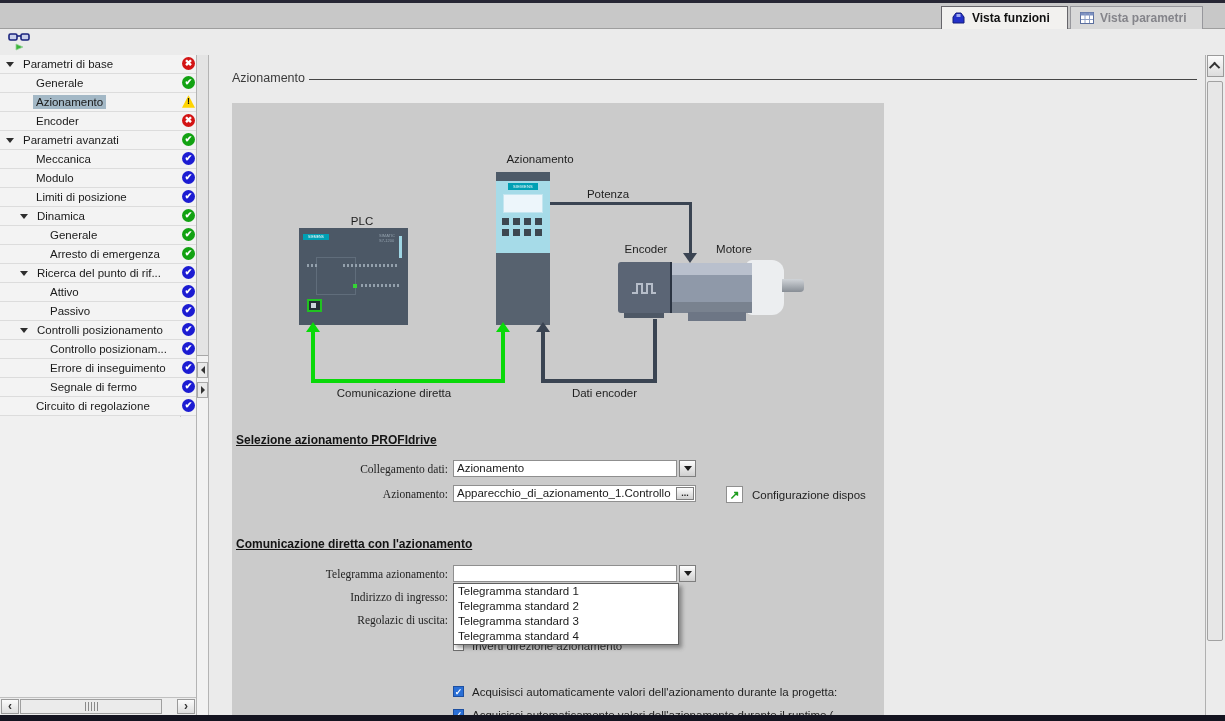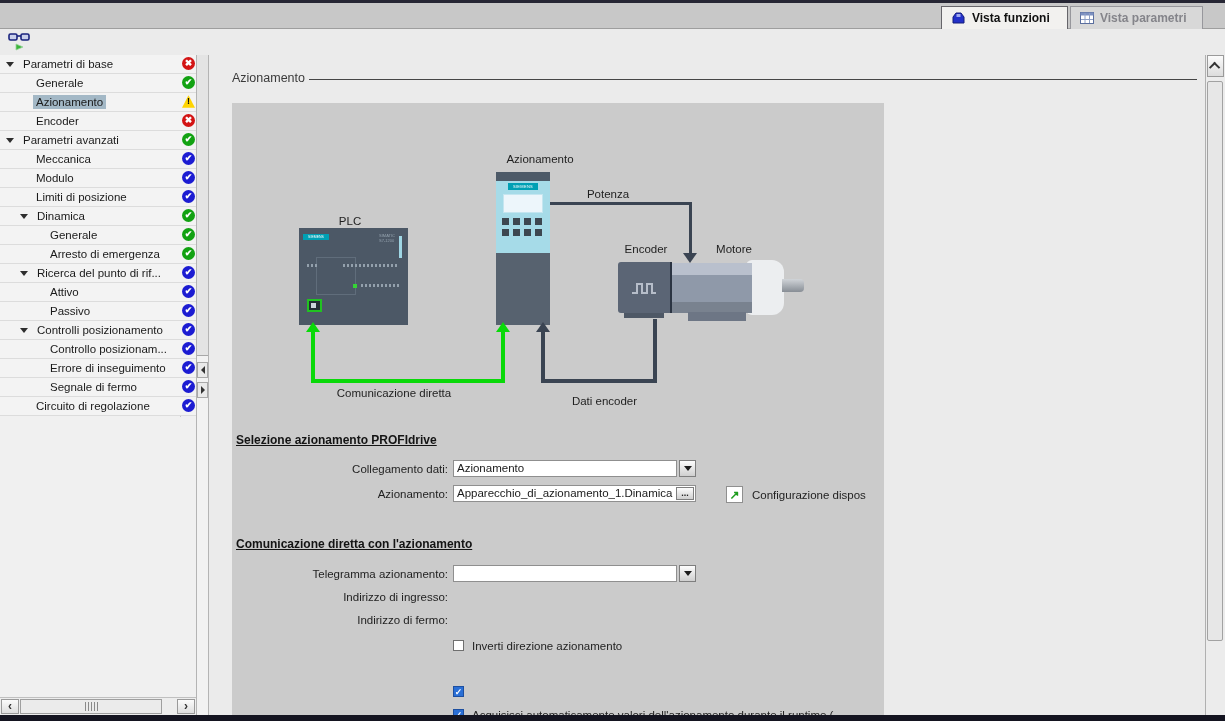--- a/index.html
+++ b/index.html
@@ -111,21 +111,21 @@
 
   
   .dk{background:#3a4452;}
   .gr{background:#09d909;}
   .arr-up-g{width:0;height:0;border-left:7px solid transparent;border-right:7px solid transparent;border-bottom:10px solid #09d909;}
   .arr-up-d{width:0;height:0;border-left:7px solid transparent;border-right:7px solid transparent;border-bottom:10px solid #3a4452;}
   .arr-dn-d{width:0;height:0;border-left:7px solid transparent;border-right:7px solid transparent;border-top:10px solid #3a4452;}
 
   
   .sec{font-size:12px;font-weight:bold;color:#141414;text-decoration:underline;}
-  .flabel{font-size:11.5px;text-align:right;color:#1f1f1f;}
+  .flabel{font-size:11.5px;text-align:right;color:#1f1f1f;font-family:Liberation Serif, serif;}
   .field{background:#fff;border:1px solid #8f8f8f;box-sizing:border-box;font-size:11.5px;
          line-height:15px;padding:0 3px;white-space:nowrap;overflow:hidden;}
   .dd-btn{background:linear-gradient(#fdfdfd,#cfcfcf);border:1px solid #7e7e7e;box-sizing:border-box;
           display:flex;align-items:center;justify-content:center;}
   .dd-btn .car{width:0;height:0;border-left:4px solid transparent;border-right:4px solid transparent;border-top:5px solid #1d1d1d;}
   .browse{position:absolute;right:1px;top:1px;width:18px;height:13px;background:linear-gradient(#fdfdfd,#cfcfcf);
           border:1px solid #7e7e7e;box-sizing:border-box;font-size:9px;font-weight:bold;line-height:10px;text-align:center;color:#222;}
   #link-icon{width:17px;height:17px;background:#fff;border:1px solid #8f8f8f;box-sizing:border-box;
              display:flex;align-items:center;justify-content:center;font-size:12px;font-weight:bold;color:#1f9d1f;}
   #link-text{font-size:11.5px;color:#1f1f1f;white-space:nowrap;}
@@ -306,21 +306,21 @@
   <div class="abs" id="drive">
     <div class="head"></div>
     <div class="blue">
       <div class="brand">SIEMENS</div>
       <div class="disp"></div>
       <div class="keys"></div>
     </div>
     <div class="body"></div>
   </div>
 
-  <div class="abs dlabel" style="left:76px;top:112px;width:84px;">PLC</div>
+  <div class="abs dlabel" style="left:88px;top:112px;width:84px;">PLC</div>
   <div class="abs" id="plc">
     <div class="brand">SIEMENS</div>
     <div class="model">
       <div>SIMATIC</div>
       <div>S7-1200</div>
     </div>
     <div class="stripe"></div>
     <div class="sq"></div>
     <div class="dotrow" style="left:8px;top:36px;width:12px;"></div>
     <div class="dotrow" style="left:44px;top:36px;width:56px;"></div>
@@ -355,53 +355,60 @@
   <div class="abs gr" style="left:79px;top:276px;width:194px;height:4px;"></div>
   <div class="abs gr" style="left:269px;top:228px;width:4px;height:51px;"></div>
   <div class="abs arr-up-g" style="left:264px;top:219px;"></div>
 
   <div class="abs arr-up-d" style="left:304px;top:219px;"></div>
   <div class="abs dk" style="left:309px;top:228px;width:4px;height:51px;"></div>
   <div class="abs dk" style="left:309px;top:276px;width:116px;height:4px;"></div>
   <div class="abs dk" style="left:421px;top:216px;width:4px;height:64px;"></div>
 
   <div class="abs dlabel" style="left:97px;top:284px;width:130px;">Comunicazione diretta</div>
-  <div class="abs dlabel" style="left:330px;top:292px;width:85px;">Dati encoder</div>
+  <div class="abs dlabel" style="left:330px;top:284px;width:85px;">Dati encoder</div>
 
   <div class="abs sec" style="left:4px;top:330px;">Selezione azionamento PROFIdrive</div>
 
   <div class="abs flabel" style="left:60px;top:360px;width:156px;">Collegamento dati:</div>
   <div class="abs field" style="left:221px;top:357px;width:224px;height:17px;">Azionamento</div>
   <div class="abs dd-btn" style="left:447px;top:357px;width:17px;height:17px;">
       <span class="car"></span>
     </div>
 
   <div class="abs flabel" style="left:60px;top:385px;width:156px;">Azionamento:</div>
   <div class="abs field" style="left:221px;top:382px;width:243px;height:17px;padding-right:21px;">
-    <span>Apparecchio_di_azionamento_1.Dinamica</span>
+    <span>Apparecchio_di_azionamento_1.Controllo</span>
     <span class="browse">...</span>
   </div>
   <div class="abs" id="link-icon" style="left:494px;top:383px;">↗</div>
   <div class="abs" id="link-text" style="left:520px;top:386px;">Configurazione dispos</div>
 
   <div class="abs sec" style="left:4px;top:434px;">Comunicazione diretta con l'azionamento</div>
 
   <div class="abs flabel" style="left:30px;top:465px;width:186px;">Telegramma azionamento:</div>
   <div class="abs field" style="left:221px;top:462px;width:224px;height:17px;"></div>
   <div class="abs dd-btn" style="left:447px;top:462px;width:17px;height:17px;">
       <span class="car"></span>
     </div>
 
   <div class="abs flabel" style="left:60px;top:488px;width:156px;">Indirizzo di ingresso:</div>
-  <div class="abs flabel" style="left:60px;top:511px;width:156px;">Indirizzo di fermo:</div>
+  <div class="abs flabel" style="left:60px;top:511px;width:156px;">Regolazic di uscita:</div>
 
   <div class="abs cb" style="left:221px;top:537px;"></div>
   <div class="abs cblabel" style="left:240px;top:537px;">Inverti direzione azionamento</div>
 
+  <div class="abs" id="dd-list" style="left:221px;top:480px;width:226px;">
+      <div class="opt">Telegramma standard 1</div>
+      <div class="opt">Telegramma standard 2</div>
+      <div class="opt">Telegramma standard 3</div>
+      <div class="opt">Telegramma standard 4</div>
+    </div>
 
   <div class="abs cb checked" style="left:221px;top:583px;"></div>
+  <div class="abs cblabel" style="left:240px;top:583px;">Acquisisci automaticamente valori dell'azionamento durante la progetta:</div>
 
   <div class="abs cb checked" style="left:221px;top:606px;"></div>
   <div class="abs cblabel" style="left:240px;top:606px;">Acquisisci automaticamente valori dell'azionamento durante il runtime (</div>
 
 </div>
 
 <div class="abs" id="bottom-bar"></div>
 
 </body></html>

